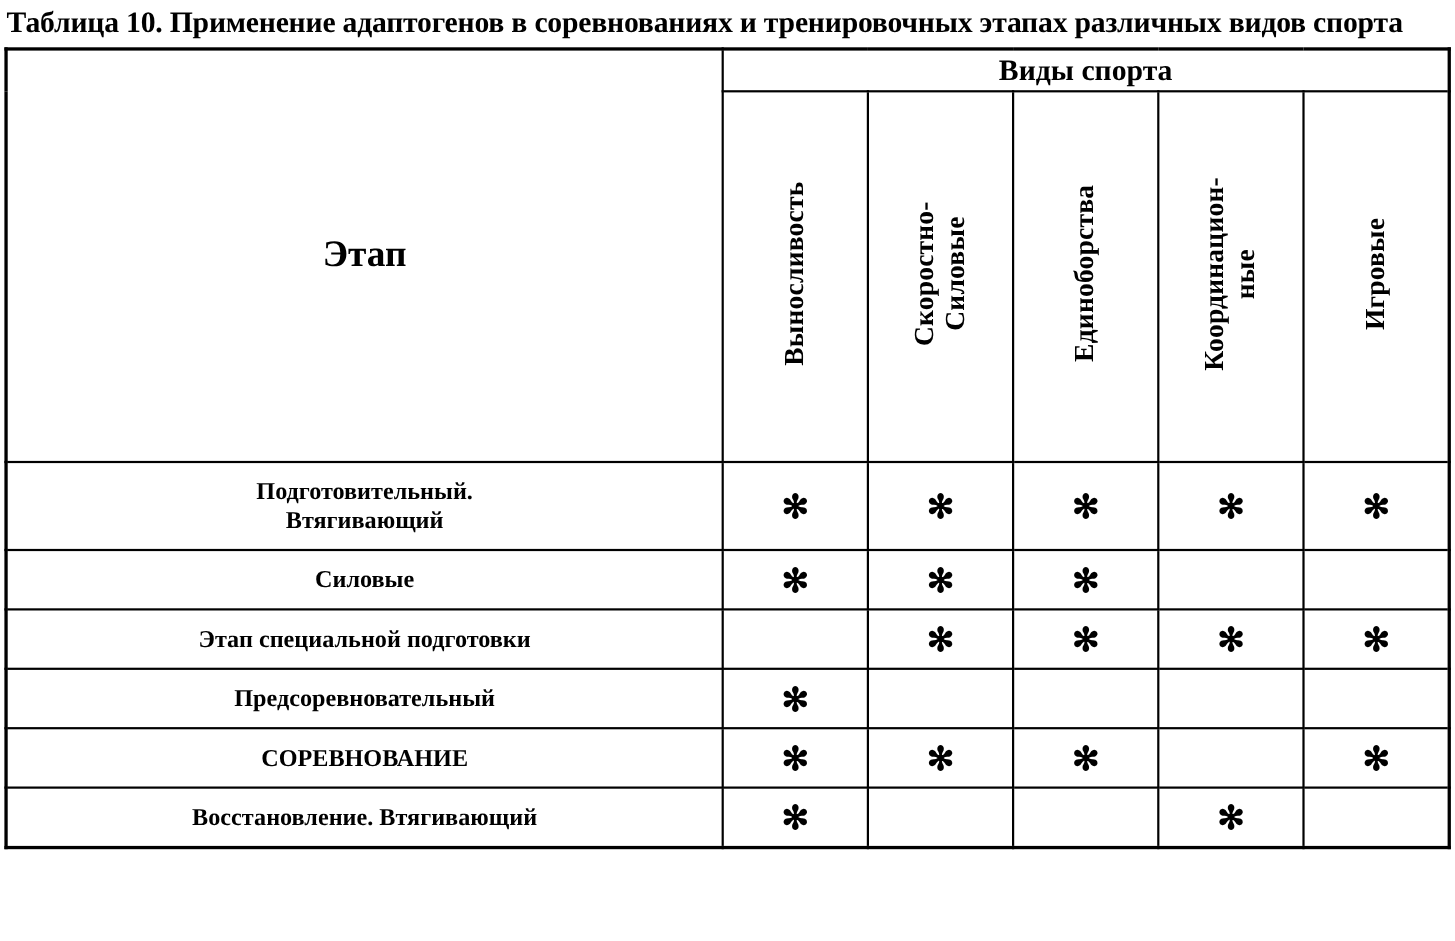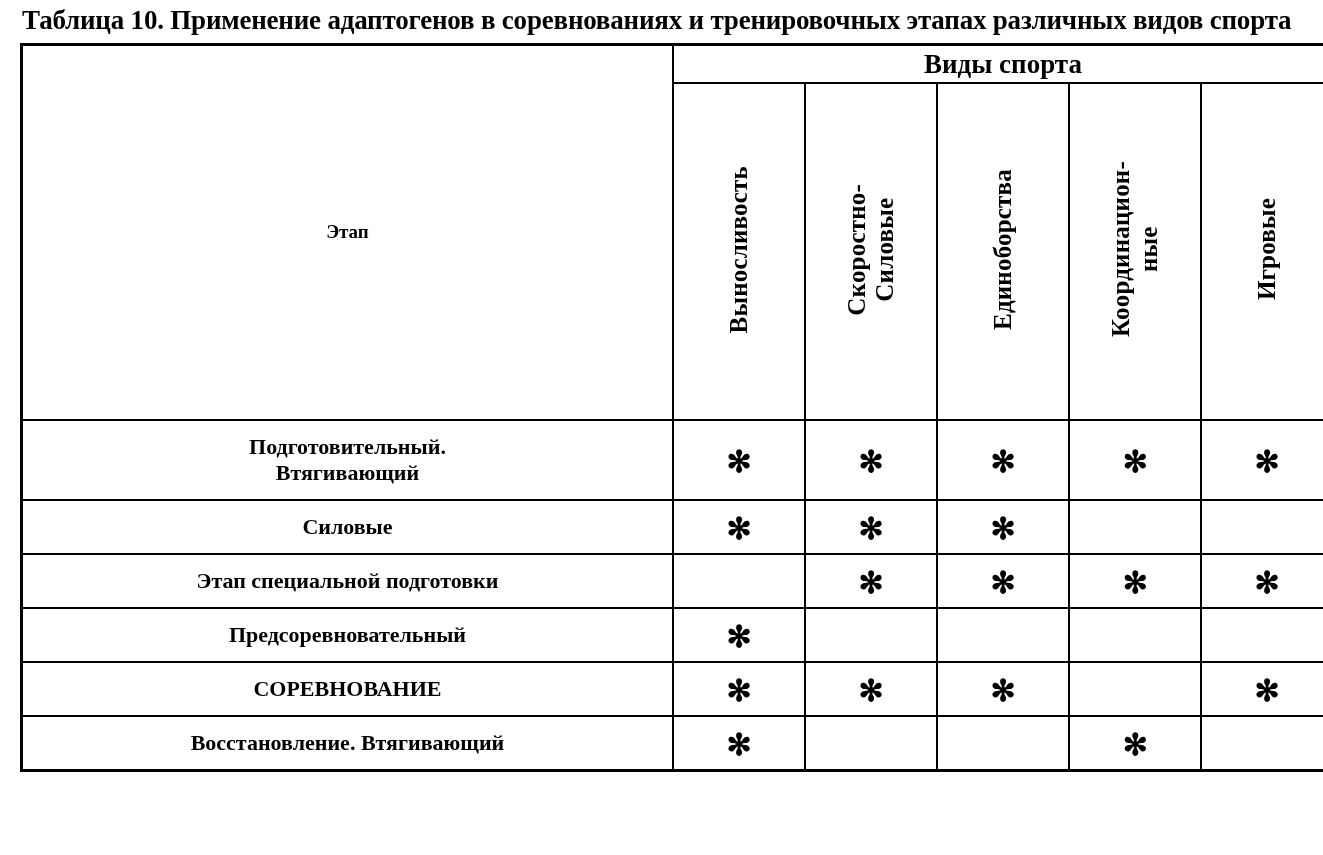--- a/index.html
+++ b/index.html
@@ -11,21 +11,21 @@
     width: 1323px;
     height: 855px;
     font-family: "Liberation Serif", serif;
     color: #000000;
     overflow: hidden;
   }
   .page {
     width: 1323px;
     height: 855px;
     box-sizing: border-box;
-    padding: 4px 4px 0 20px;
+    padding: 4px 4px 0 4px;
     position: relative;
   }
   .caption {
     font-family: "Liberation Serif", serif;
     font-weight: bold;
     font-size: 27px;
     line-height: 1.22;
     margin: 0 0 6px 2px;
     letter-spacing: -0.2px;
   }
@@ -63,21 +63,21 @@
     transform: rotate(180deg);
     font-size: 25px;
     font-weight: bold;
     line-height: 1.12;
     display: inline-block;
     white-space: pre-line;
     text-align: center;
     letter-spacing: 0.2px;
   }
   .stage-head {
-    font-size: 19px;
+    font-size: 34px;
     vertical-align: middle;
     text-align: center;
   }
   td.stage-cell {
     text-align: left;
     padding: 6px 0 6px 12px;
     font-size: 22px;
     line-height: 1.18;
     font-weight: bold;
   }

